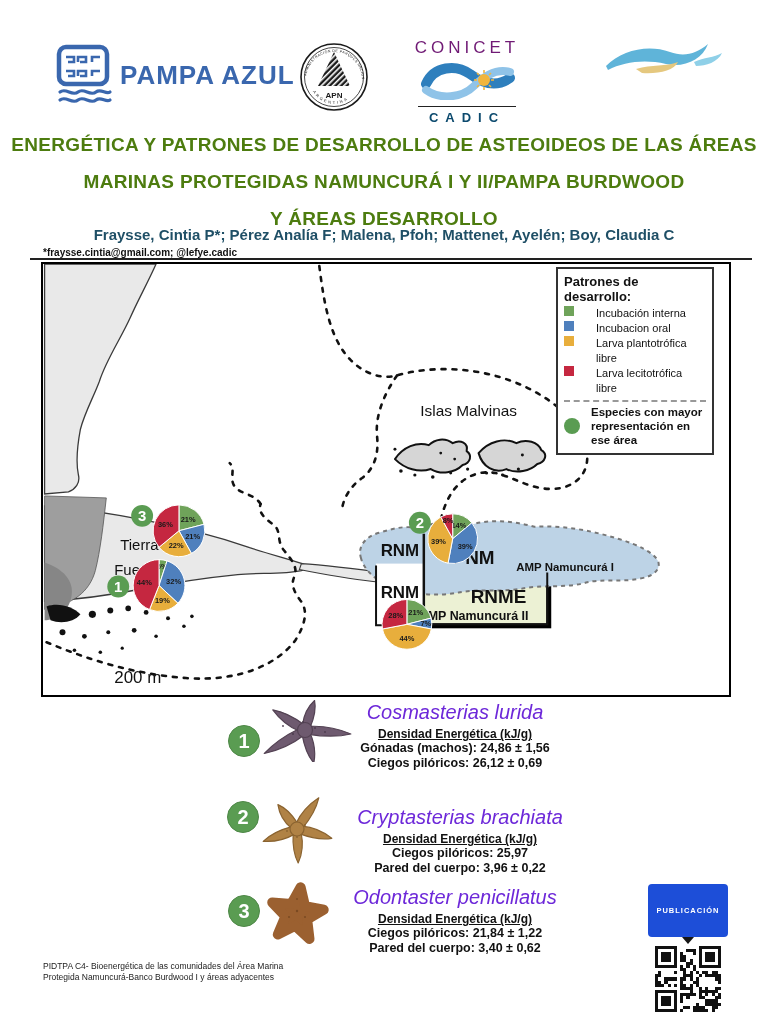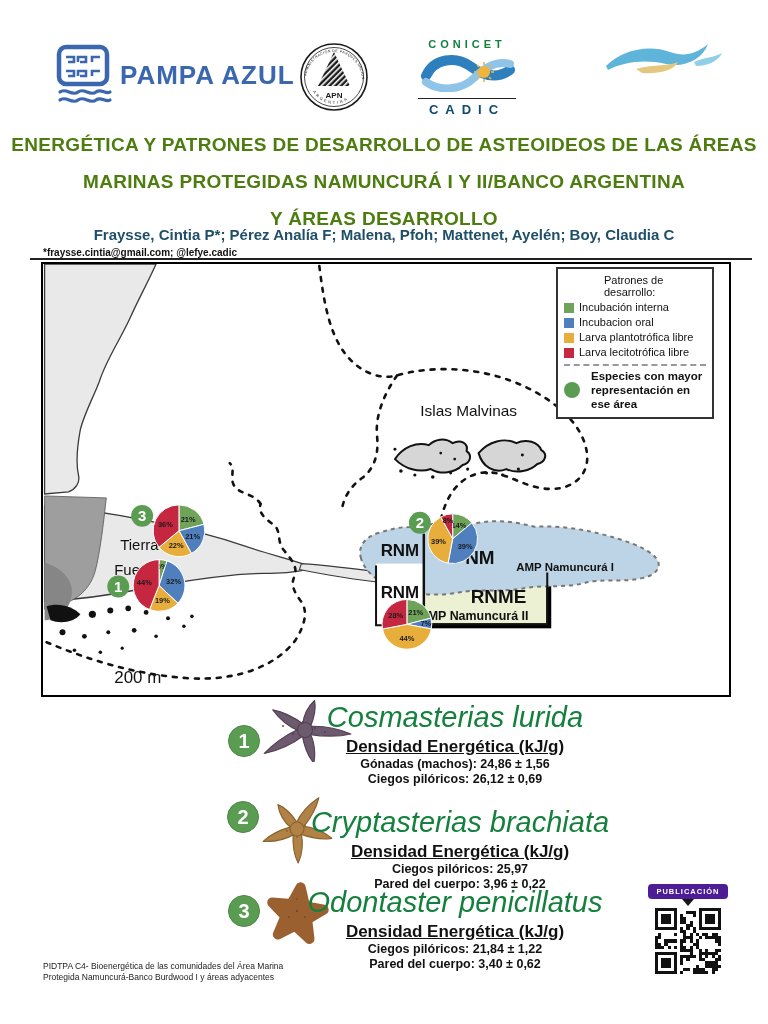--- a/index.html
+++ b/index.html
@@ -2,56 +2,56 @@
 <html><head>
 <meta charset="utf-8">
 <style>
   html,body{margin:0;padding:0;background:#fff;}
   .page{position:relative;width:768px;height:1024px;background:#fff;overflow:hidden;
         font-family:"Liberation Sans",sans-serif;color:#111;}
   .abs{position:absolute;}
 
   
   .pampa-text{font-size:26px;font-weight:800;color:#3a67ae;letter-spacing:1px;}
-  .conicet-top{font-size:11px;font-weight:700;letter-spacing:4px;color:#15803d;}
+  .conicet-top{font-size:17px;font-weight:400;letter-spacing:4px;color:#701a75;}
   .conicet-bottom{font-size:13px;font-weight:700;letter-spacing:7px;color:#0c4a6e;}
   .amp-logo-text{font-size:13px;font-weight:700;color:#4a4a4a;text-align:center;line-height:15px;}
 
   
   .title-line{width:768px;text-align:center;font-size:19px;font-weight:800;color:#4d7c0f;letter-spacing:.3px;}
   .authors{width:768px;text-align:center;font-size:15px;font-weight:700;color:#1f4f66;}
   .contact{font-size:10px;font-weight:700;color:#111;}
   .rule{background:#222;height:2px;}
 
   
   .map-frame{left:41px;top:262px;width:686px;height:431px;border:2.5px solid #000;background:#fff;}
   .legend{left:556px;top:267px;width:158px;background:#fff;border:2px solid #333;padding:5px 6px 6px 6px;box-sizing:border-box;}
-  .legend-title{font-size:11px;font-weight:400;margin-bottom:2px;margin-left:40px;}
-  .legend-item{display:flex;align-items:center;gap:5px;font-size:11px;line-height:15px;}
+  .legend-title{font-size:13px;font-weight:700;margin-bottom:2px;}
+  .legend-item{display:flex;gap:22px;font-size:11px;line-height:15px;}
   .legend-swatch{width:10px;height:10px;flex:0 0 10px;}
   .legend-divider{border-top:2px dashed #999;margin:4px 0 3px 0;}
   .legend-note{font-size:11.5px;font-weight:600;line-height:14px;}
   .legend-note-row{display:flex;align-items:center;gap:11px;}
   .legend-note-circle{width:16px;height:16px;border-radius:50%;flex:0 0 16px;}
 
   .map-label{fill:#111;}
   .pie-label{font-size:7.5px;font-weight:700;fill:#1a1a1a;text-anchor:middle;}
   .marker-num{fill:#fff;font-size:15px;font-weight:800;text-anchor:middle;}
 
   
   .species-circle{width:30px;height:30px;border-radius:50%;background:#5a9c52;border:1px solid #4e8747;
                   color:#fff;font-size:20px;font-weight:800;display:flex;align-items:center;justify-content:center;}
   .species-text{width:320px;text-align:center;}
-  .species-name{font-size:29px;font-style:italic;color:#15803d;}
-  .species-sub{font-size:17px;font-weight:700;text-decoration:underline;margin-top:3px;}
+  .species-name{font-size:20px;font-style:italic;color:#6d28d9;}
+  .species-sub{font-size:12px;font-weight:700;text-decoration:underline;margin-top:3px;}
   .species-line{font-size:12.5px;font-weight:600;line-height:14.5px;}
 
   
-  .qr-tag{background:#4c1d95;color:#fff;border-radius:4px;font-size:7.5px;font-weight:700;letter-spacing:1px;
-          padding:3px 8px;text-align:center;}
+  .qr-tag{background:#1d4ed8;color:#fff;border-radius:4px;font-size:7.5px;font-weight:700;letter-spacing:1px;
+          padding:22px 8px;text-align:center;}
   .qr-pointer{width:0;height:0;border-left:6px solid transparent;border-right:6px solid transparent;border-top:7px solid #161616;}
   .footer-text{font-size:8.5px;line-height:11px;color:#222;}
 </style>
 </head>
 <body>
 
 <div class="page">
 
   <svg class="abs" style="left:56px;top:44px;" width="210" height="64" viewBox="0 0 210 64">
     <rect x="3" y="3" width="48" height="37" rx="7" fill="none" stroke="#3a67ae" stroke-width="4.5"></rect>
@@ -106,21 +106,21 @@
 
   <div class="abs" style="left:578px;top:40px;width:160px;">
     <svg width="160" height="38" viewBox="0 0 160 38" style="display:block;margin:0 auto;">
       <path d="M28,26 C44,10 70,4 92,12 C106,17 118,14 130,4 C124,20 106,28 88,24 C66,19 46,22 30,30 Z" fill="#5fb4d9"></path>
       <path d="M58,29 C74,24 88,27 100,22 C96,31 80,34 64,33 Z" fill="#e5c87f"></path>
       <path d="M116,22 C126,17 136,18 144,13 C140,22 128,26 118,26 Z" fill="#8fd0e8"></path>
     </svg>
   </div>
 
   <div class="abs title-line" style="top:134px;">ENERGÉTICA Y PATRONES DE DESARROLLO DE ASTEOIDEOS DE LAS ÁREAS</div>
-  <div class="abs title-line" style="top:171px;">MARINAS PROTEGIDAS NAMUNCURÁ I Y II/BANCO ARGENTINA</div>
+  <div class="abs title-line" style="top:171px;">MARINAS PROTEGIDAS NAMUNCURÁ I Y II/PAMPA BURDWOOD</div>
   <div class="abs title-line" style="top:208px;">Y ÁREAS DESARROLLO</div>
   <div class="abs authors" style="top:226px;">Fraysse, Cintia P*; Pérez Analía F; Malena, Pfoh; Mattenet, Ayelén; Boy, Claudia C</div>
   <div class="abs contact" style="left:43px;top:247px;">*fraysse.cintia@gmail.com; @lefye.cadic</div>
   <div class="abs rule" style="left:30px;top:258px;width:722px;"></div>
 
   <div class="abs map-frame">
     <svg width="686" height="431" viewBox="0 0 686 433">
 
       <path d="M0,0 L112,0 C103,20 94,36 86,54 C76,76 62,96 55,118 C49,134 40,150 36,166 C33,182 31,198 34,212 C36,220 31,226 24,229 L0,231 Z" fill="#e9e9e9" stroke="#3a3a3a" stroke-width="1.3"></path>
 

